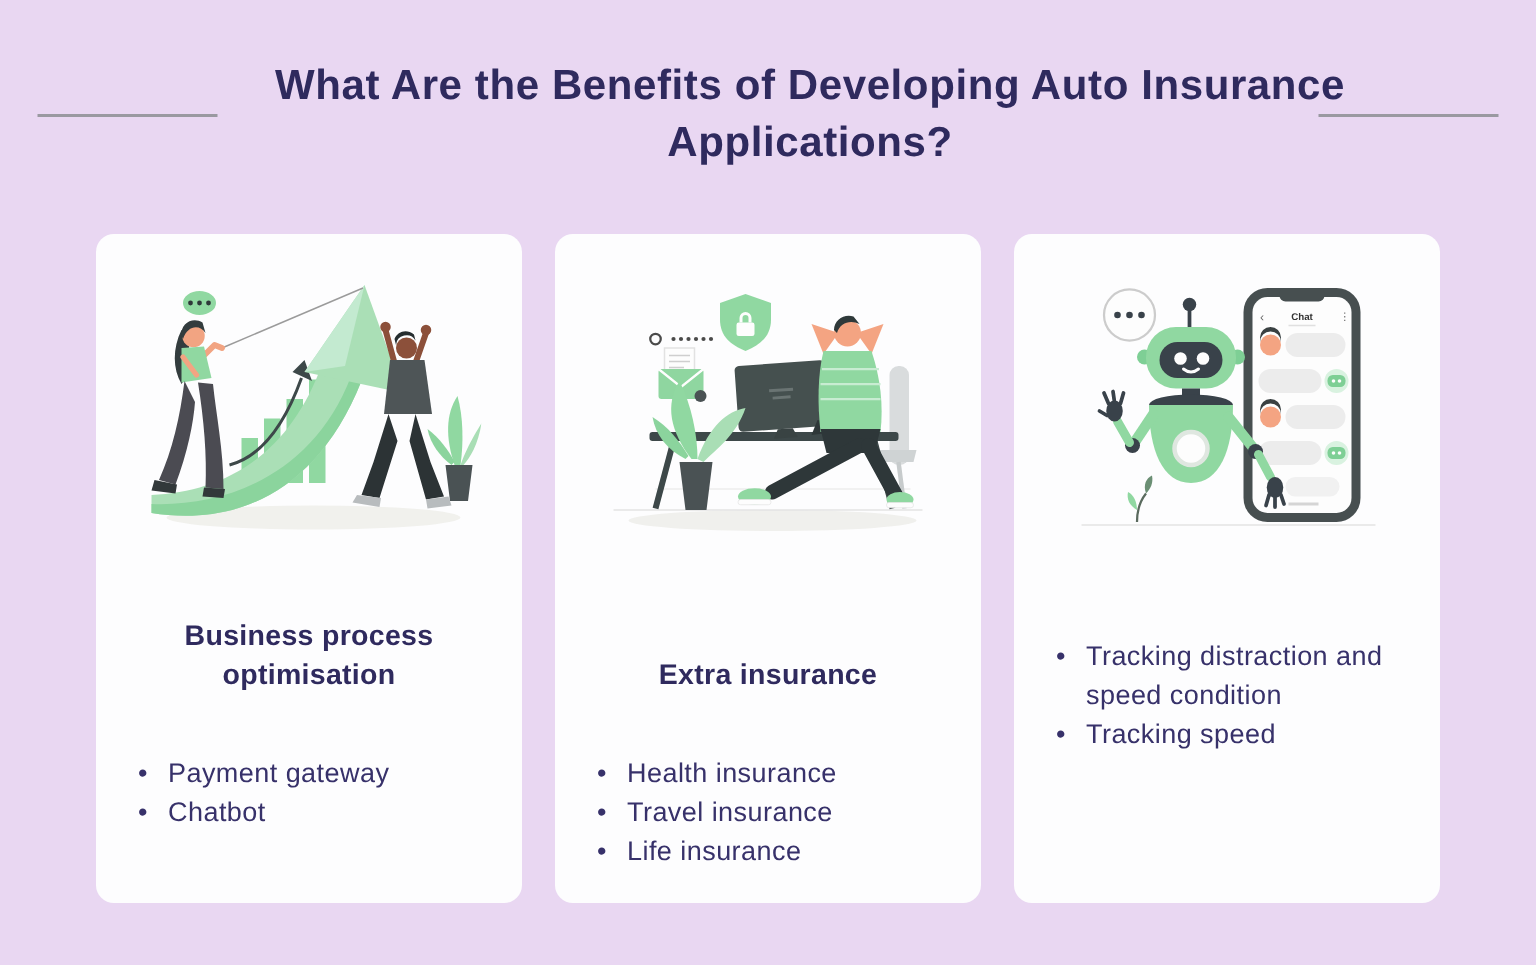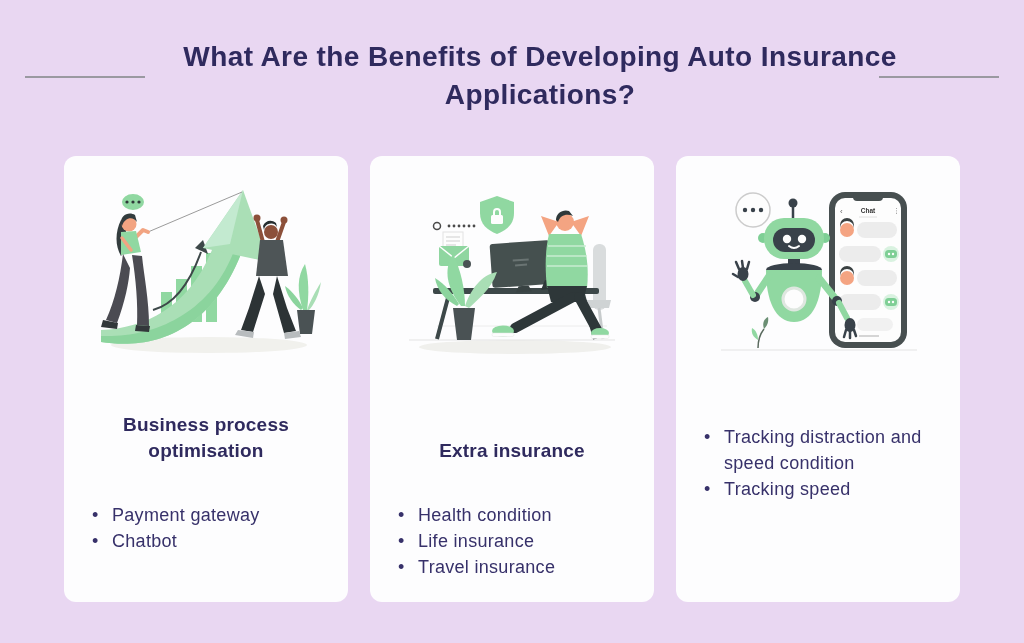--- a/index.html
+++ b/index.html
@@ -193,23 +193,23 @@
         <g>
           <path d="M64,126 C50,108 46,90 56,74 C64,90 68,110 68,126 Z" fill="#90d8a1"></path>
           <path d="M68,126 C76,104 88,94 100,92 C94,110 80,120 72,128 Z" fill="#a9deb5"></path>
           <path d="M60,126 C48,120 40,110 38,98 C48,104 56,114 62,124 Z" fill="#8bd49d"></path>
           <path d="M56,128 L78,128 L74,160 L60,160 Z" fill="#4a5254"></path>
         </g>
       </svg>
     </div>
     <h2 class="card-heading">Extra insurance</h2>
     <ul class="card-list">
-      <li>Health condition</li>
+      <li>Health insurance</li>
+      <li>Travel insurance</li>
       <li>Life insurance</li>
-      <li>Travel insurance</li>
     </ul>
   </article>
 
   <article class="card">
     <div class="illus">
       <svg width="230" height="190" viewBox="0 0 230 178">
         <line x1="18" y1="170" x2="214" y2="170" stroke="#e3e3e3" stroke-width="1"></line>
 
         <g>
           <rect x="126" y="12" width="78" height="156" rx="16" fill="#474f50"></rect>

